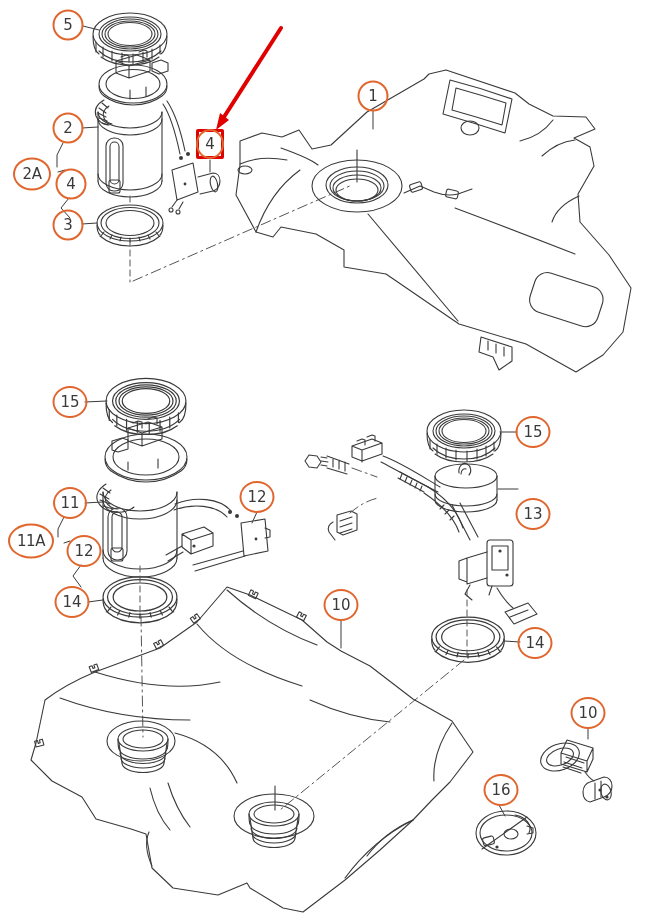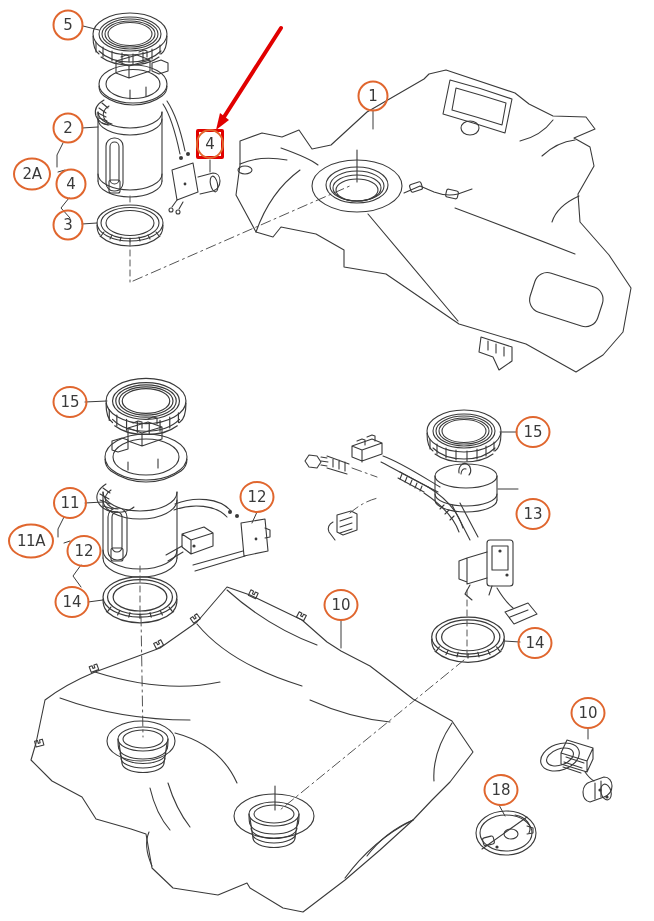--- a/index.html
+++ b/index.html
@@ -291,15 +291,15 @@
 <div class="co" style="left:84px;  top:551px; width:31px; height:28px;">12</div>
 <div class="co" style="left:257px; top:497px; width:31px; height:28px;">12</div>
 <div class="co" style="left:72px;  top:602px; width:31px; height:28px;">14</div>
 
 <div class="co" style="left:533px; top:432px; width:31px; height:28px;">15</div>
 <div class="co" style="left:533px; top:514px; width:31px; height:28px;">13</div>
 <div class="co" style="left:535px; top:643px; width:31px; height:28px;">14</div>
 
 <div class="co" style="left:341px; top:605px; width:31px; height:28px;">10</div>
 <div class="co" style="left:588px; top:713px; width:31px; height:28px;">10</div>
-<div class="co" style="left:501px; top:790px; width:31px; height:28px;">18</div>
+<div class="co" style="left:501px; top:790px; width:31px; height:28px;">16</div>
 
 </div>
 
 </body></html>

